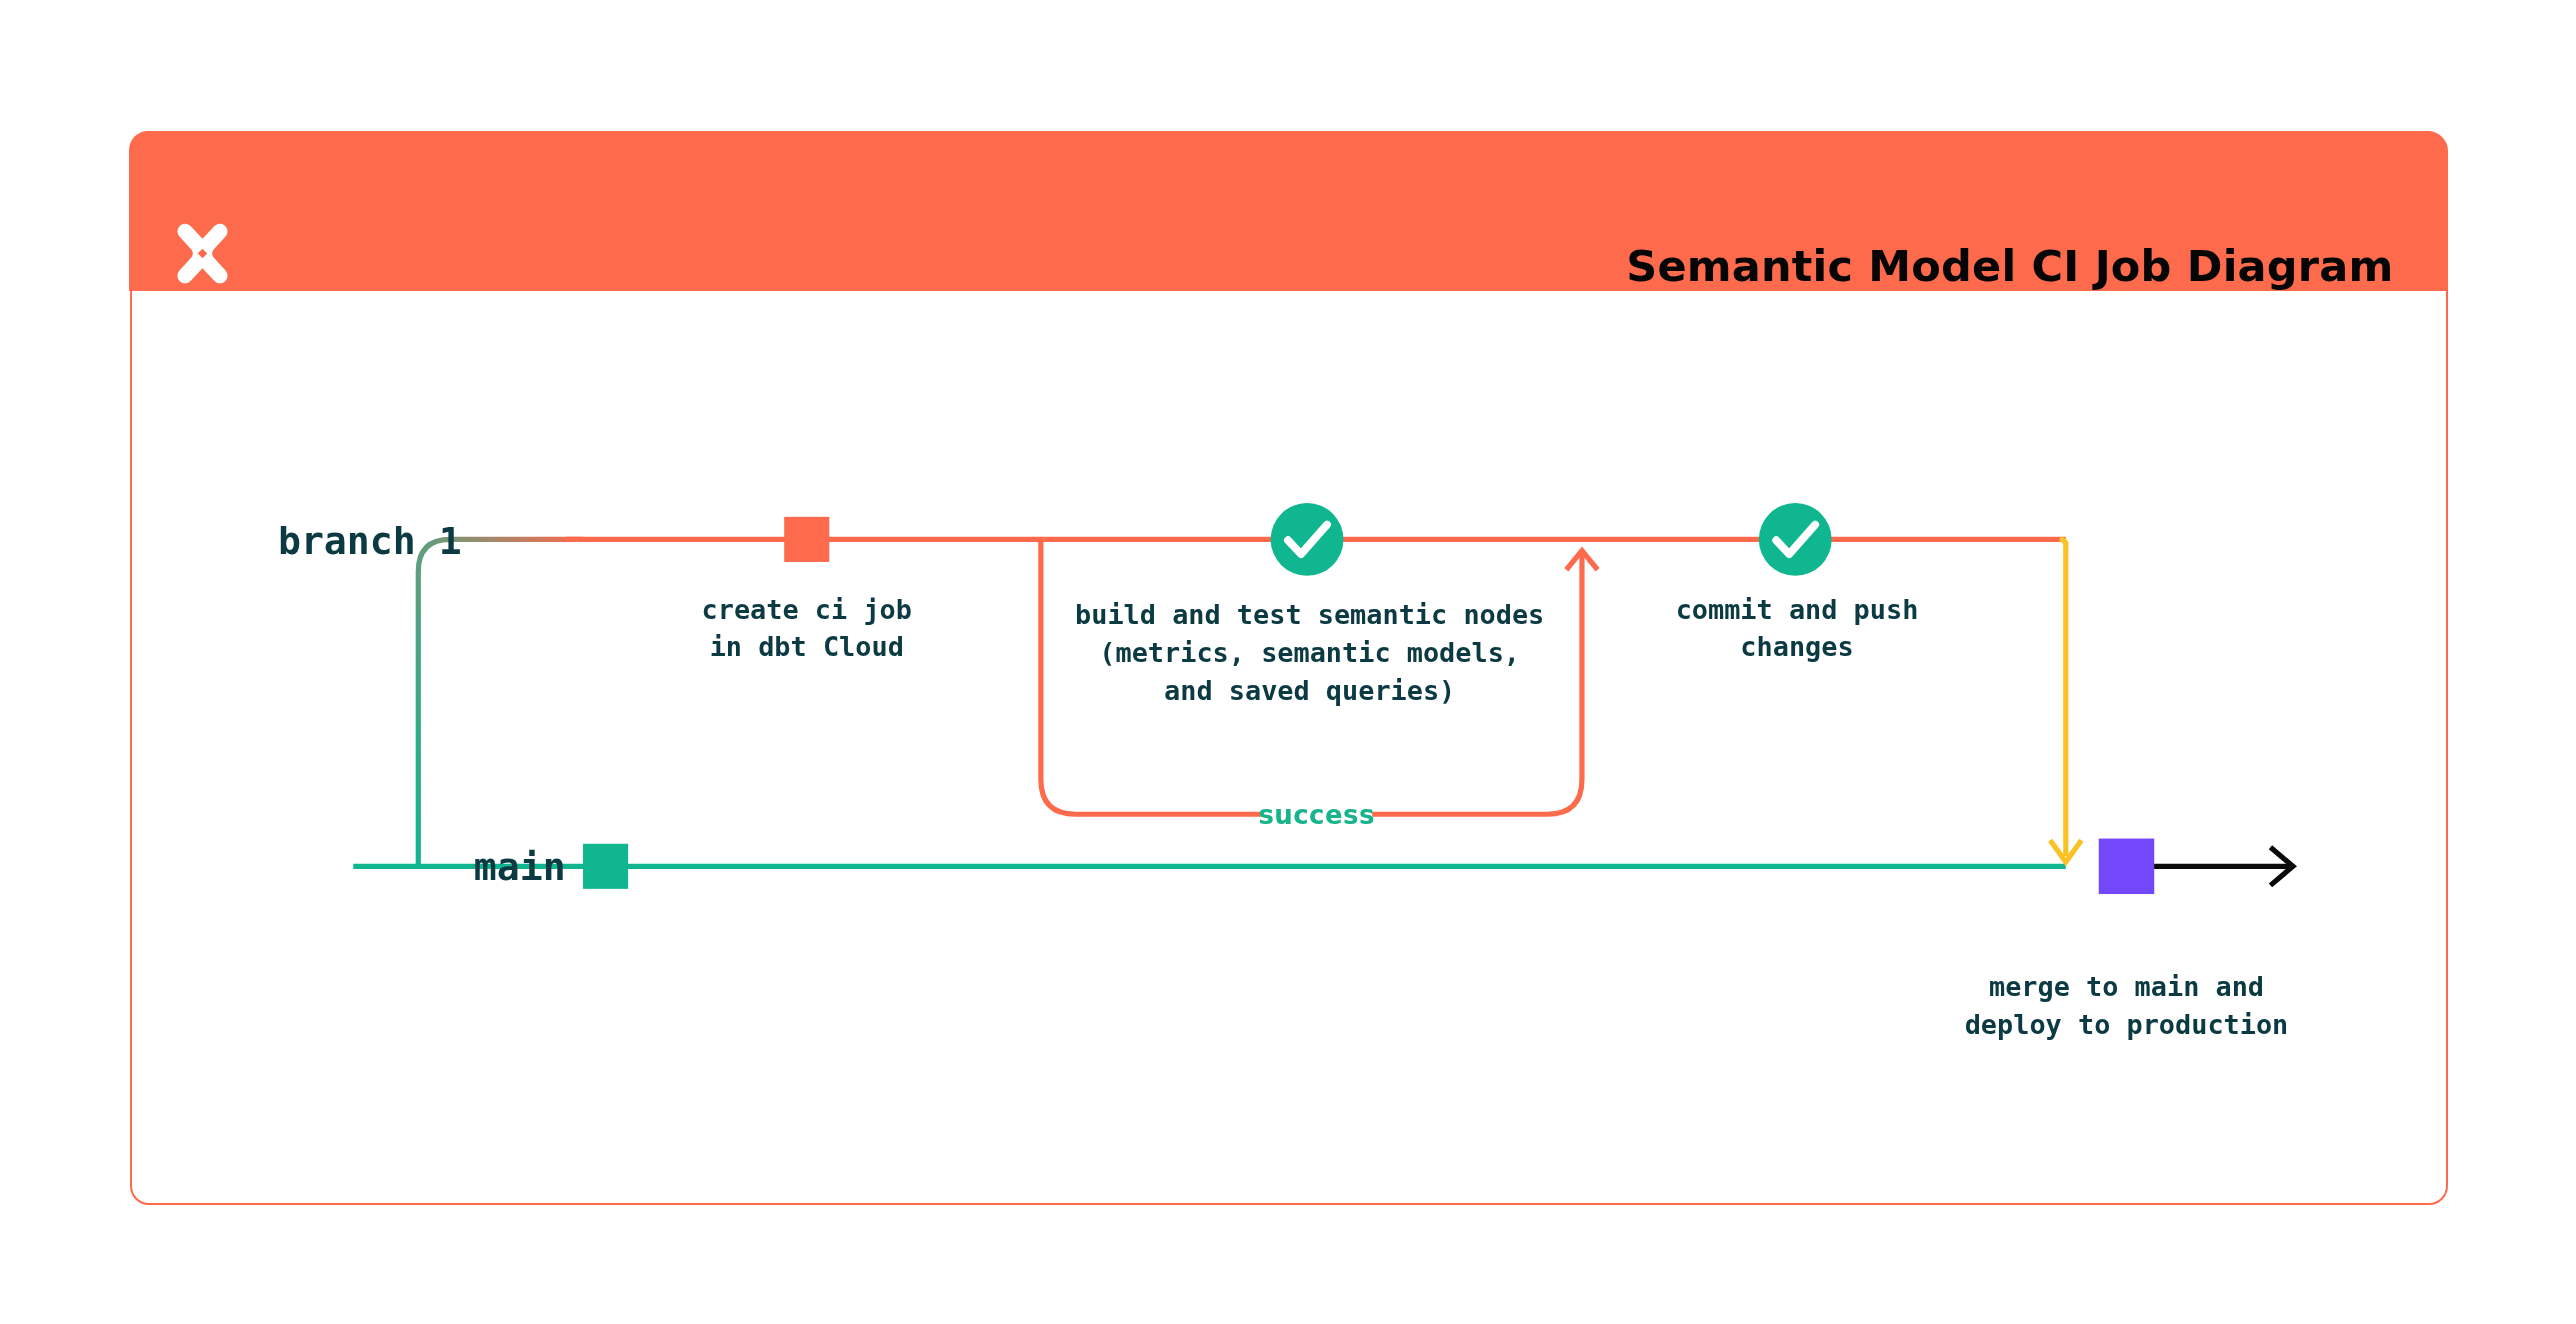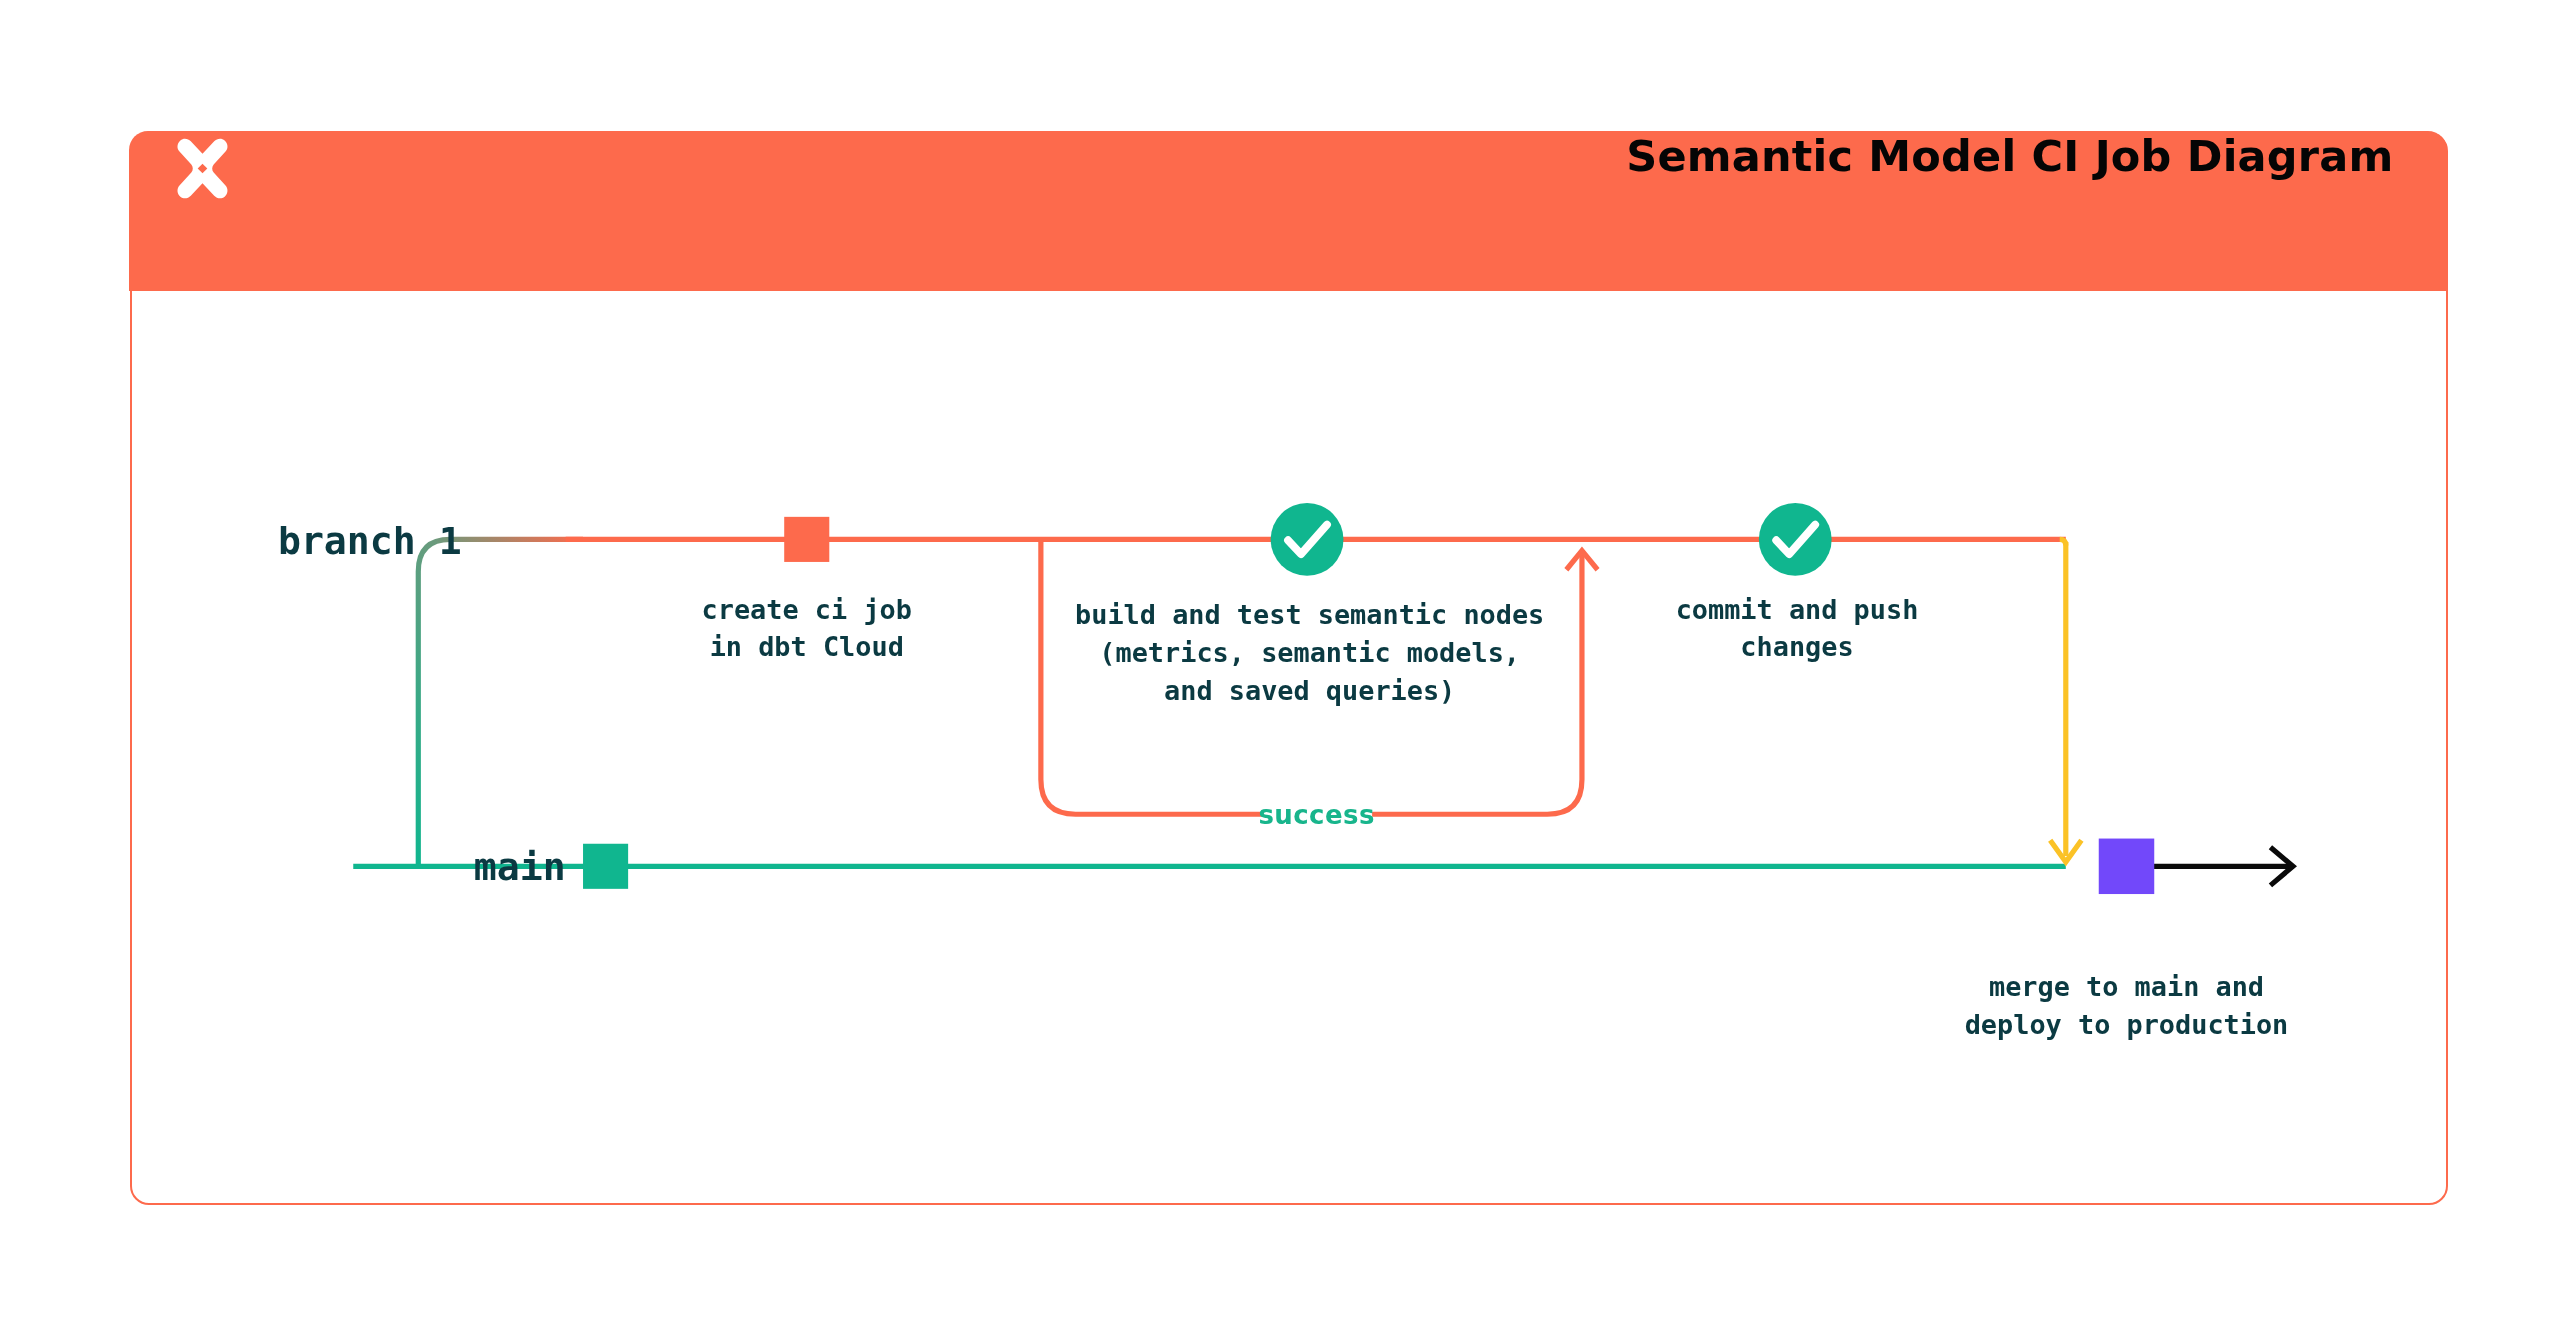--- a/index.html
+++ b/index.html
@@ -37,21 +37,21 @@
   .card-header {
     position: absolute;
     left: -2.6px;
     top: -2.6px;
     width: 2318px;
     height: 160px;
     background: #FD6A4C;
     border-radius: 19px 19px 0 0;
     box-sizing: border-box;
     display: flex;
-    align-items: flex-start;
+    align-items: flex-end;
     justify-content: space-between;
     padding: 0 54px 0 36px;
   }
 
   .logo {
     width: 75px;
     height: 75px;
     display: block;
     flex: none;
   }

